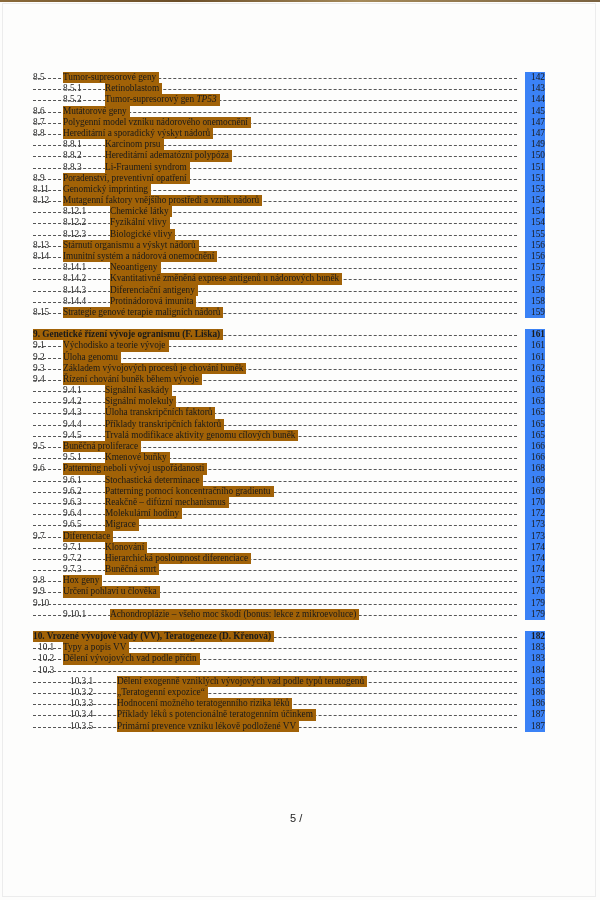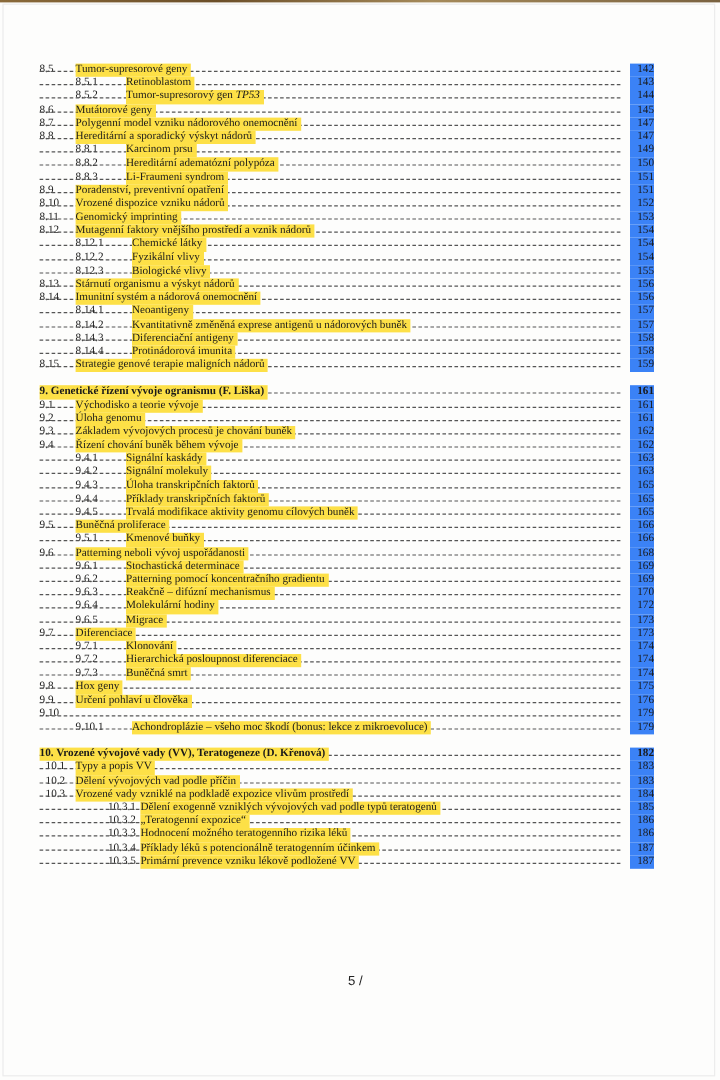--- a/index.html
+++ b/index.html
@@ -8,36 +8,36 @@
     font-family: "Liberation Serif", "DejaVu Serif", serif; color: #1a1a1a;
   }
   .top-edge {
     position: absolute; left: 0; top: 0; width: 600px; height: 2px;
     background: linear-gradient(90deg, #8a6a3a 0%, #6b4e28 30%, #a58a5a 60%, #7a6240 100%);
   }
   .page-frame {
     position: absolute; left: 2px; top: 3px; width: 594px; height: 894px;
     border: 1px solid #ececec; box-sizing: border-box;
   }
-  .toc { position: absolute; left: 33px; top: 53px; width: 512px; font-size: 9.3px; }
+  .toc { position: absolute; left: 33px; top: 72px; width: 512px; font-size: 9.3px; }
   .row { position: relative; height: 11.2px; line-height: 11.2px; white-space: nowrap; }
   .row.chapter { font-weight: bold; }
   .row.gap { margin-top: 11px; }
   .num { position: absolute; top: 0; }
   .lvl1 .num { left: 0; }
   .lvl1 .title { position: absolute; left: 30px; top: 0; }
   .lvl2 .num { left: 30px; }
   .lvl2 .title { position: absolute; left: 72px; top: 0; }
   .lvl2.wide .title { left: 77px; }
   .chapter .title { position: absolute; left: 0; top: 0; }
   .lvl1.tens .title { left: 30px; }
-  .lvl2.tens .num { left: 37px; margin-left: 20px; }
+  .lvl2.tens .num { left: 37px; }
   .lvl2.tens .title { left: 84px; }
   .lvl1.tens .num { left: 5px; }
-  .title { background: #fde047; z-index: 2; padding-right: 3px; }
+  .title { background: #a16207; z-index: 2; padding-right: 3px; }
   .leader {
     position: absolute; top: 6px; right: 28px; left: 0; height: 0;
     border-bottom: 1px dashed #555; z-index: 1;
   }
   .page { position: absolute; right: 0; top: 0; width: 20px; text-align: right; background: #3b82f6; z-index: 2; }
   .folio { position: absolute; left: 290px; top: 812px; font-size: 11px; font-family: "Liberation Sans", sans-serif; color: #222; }
 </style>
 </head>
 <body>
 
@@ -100,26 +100,20 @@
       <span class="page">151</span>
     </div>
     <div class="row lvl1">
       <span class="leader"></span>
       <span class="num">8.9</span>
       <span class="title">Poradenství, preventivní opatření</span>
       <span class="page">151</span>
     </div>
     <div class="row lvl1">
       <span class="leader"></span>
-      <span class="num">8.10</span>
-      <span class="title">Vrozené dispozice vzniku nádorů</span>
-      <span class="page">152</span>
-    </div>
-    <div class="row lvl1">
-      <span class="leader"></span>
       <span class="num">8.11</span>
       <span class="title">Genomický imprinting</span>
       <span class="page">153</span>
     </div>
     <div class="row lvl1">
       <span class="leader"></span>
       <span class="num">8.12</span>
       <span class="title">Mutagenní faktory vnějšího prostředí a vznik nádorů</span>
       <span class="page">154</span>
     </div>
@@ -350,21 +344,20 @@
     </div>
     <div class="row lvl1 tens">
       <span class="leader"></span>
       <span class="num">10.2</span>
       <span class="title">Dělení vývojových vad podle příčin</span>
       <span class="page">183</span>
     </div>
     <div class="row lvl1 tens">
       <span class="leader"></span>
       <span class="num">10.3</span>
-      <span class="title">Vrozené vady vzniklé na podkladě expozice vlivům prostředí</span>
       <span class="page">184</span>
     </div>
     <div class="row lvl2 tens">
       <span class="leader"></span>
       <span class="num">10.3.1</span>
       <span class="title">Dělení exogenně vzniklých vývojových vad podle typů teratogenů</span>
       <span class="page">185</span>
     </div>
     <div class="row lvl2 tens">
       <span class="leader"></span>

